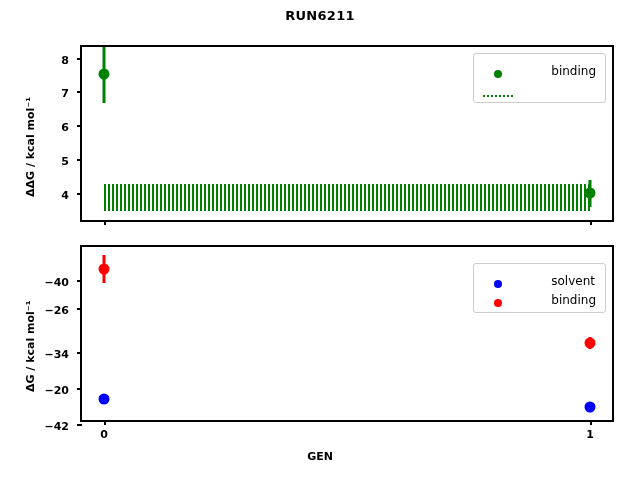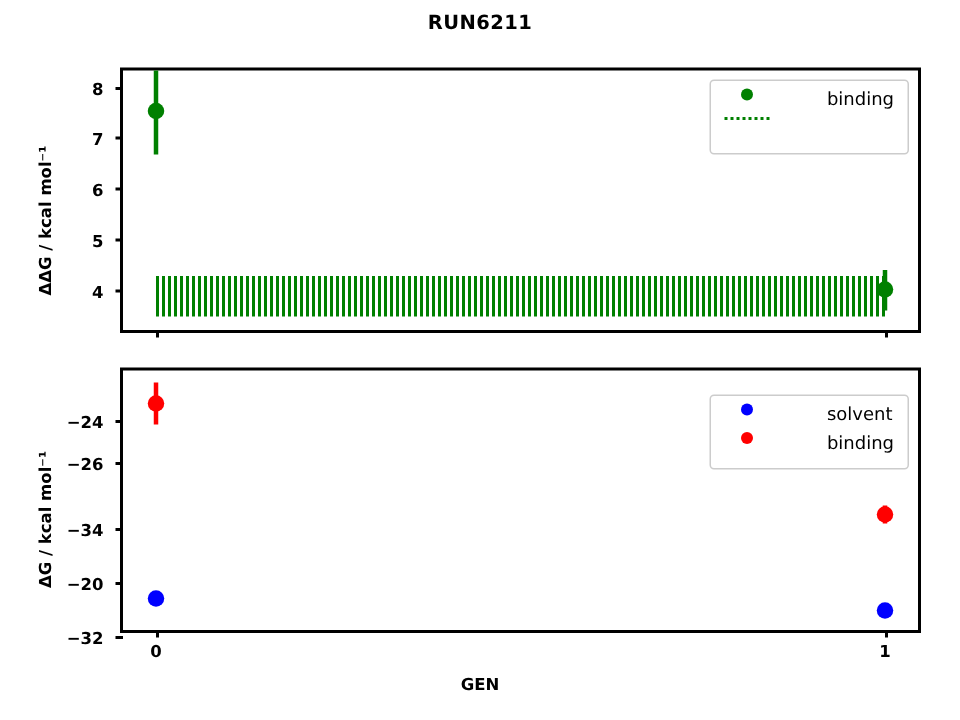--- a/index.html
+++ b/index.html
@@ -152,21 +152,21 @@
   #legend-top {
     right: 6px;
     top: 6px;
   }
   #legend-bottom {
     right: 6px;
     top: 16px;
   }
   .legend-row {
     display: flex;
-    align-items: flex-start;
+    align-items: flex-end;
     height: 19px;
     gap: 32px;
   }
   .legend-key {
     width: 34px;
     display: flex;
     align-items: center;
     justify-content: center;
     flex: none;
   }
@@ -268,33 +268,33 @@
         </span>
       </div>
     </div>
   </div>
 
   <div class="ylabel" id="ylabel-bottom">ΔG / kcal mol⁻¹</div>
 
   <div class="axes" id="axes-bottom">
 
     <div class="ytick" style="top:33px">
-      <span class="ytick-label">−24</span>
+      <span class="ytick-label">−40</span>
     </div>
     <div class="ytick" style="top:61px">
       <span class="ytick-label">−26</span>
     </div>
     <div class="ytick" style="top:105px">
       <span class="ytick-label">−34</span>
     </div>
     <div class="ytick" style="top:141px">
       <span class="ytick-label">−20</span>
     </div>
     <div class="ytick" style="top:177px">
-      <span class="ytick-label">−32</span>
+      <span class="ytick-label">−42</span>
     </div>
 
     <div class="xtick" style="left:22px"></div>
     <div class="xtick-label" style="left:22px">0</div>
     <div class="xtick" style="left:508px"></div>
     <div class="xtick-label" style="left:508px">1</div>
 
     <div class="plot-clip">
 
       <div class="errbar" style="left:22px; top:8px; height:28px; background:#ff0000;"></div>

